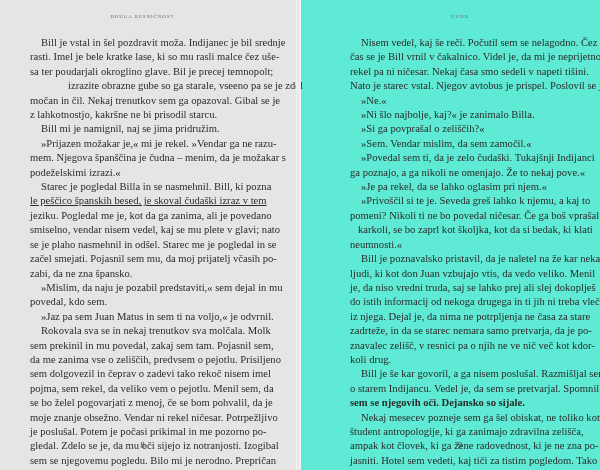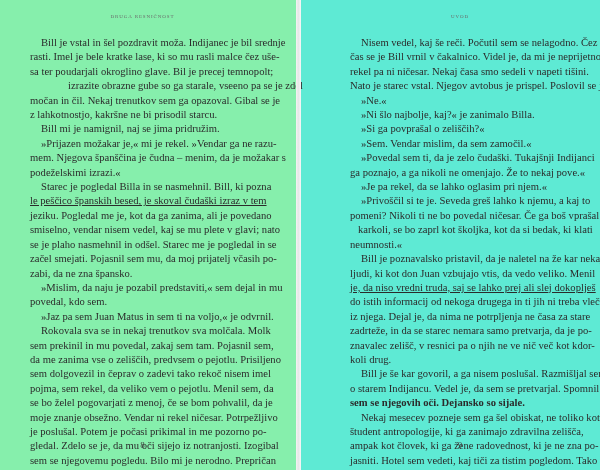--- a/index.html
+++ b/index.html
@@ -10,21 +10,21 @@
     color: #2b2b2b;
     position: relative;
   }
   .spread { position: absolute; inset: 0; display: flex; }
   .page {
     position: relative;
     width: 300px; height: 470px;
     background: #ffffff;
     box-sizing: border-box;
   }
-  .page.left { background: #86efac; }
+  .page.left { background: #e5e5e5; }
   .page.right { background: #5eead4; }
   .gutter {
     position: absolute; top: 0; bottom: 0; left: 296px; width: 5px;
     background: linear-gradient(to right, #f4f4f4 0%, #e6e6e6 45%, #f7f7f7 100%);
   }
   .running-head {
     position: absolute; top: 14px;
     font-size: 5px; letter-spacing: 0.9px;
     color: #6a6a6a; text-transform: uppercase;
     text-align: center;
@@ -137,21 +137,21 @@
         </p>
         <p>
           <span class="line">»Privoščil si te je. Seveda greš lahko k njemu, a kaj to</span>
           <span class="line" style="text-indent: 0px;">pomeni? Nikoli ti ne bo povedal ničesar. Če ga boš vprašal</span>
           <span class="line" style="text-indent: 0px; margin-left: 8px;">karkoli, se bo zaprl kot školjka, kot da si bedak, ki klati</span>
           <span class="line last" style="text-indent: 0px;">neumnosti.«</span>
         </p>
         <p>
           <span class="line">Bill je poznavalsko pristavil, da je naletel na že kar nekaj</span>
           <span class="line" style="text-indent: 0px;">ljudi, ki kot don Juan vzbujajo vtis, da vedo veliko. Menil</span>
-          <span class="line" style="text-indent: 0px; text-decoration: underline;">je, da niso vredni truda, saj se lahko prej ali slej dokoplješ</span>
+          <span class="line" style="text-indent: 0px;">je, da niso vredni truda, saj se lahko prej ali slej dokoplješ</span>
           <span class="line" style="text-indent: 0px;">do istih informacij od nekoga drugega in ti jih ni treba vleči</span>
           <span class="line" style="text-indent: 0px;">iz njega. Dejal je, da nima ne potrpljenja ne časa za stare</span>
           <span class="line" style="text-indent: 0px;">zadrteže, in da se starec nemara samo pretvarja, da je po-</span>
           <span class="line" style="text-indent: 0px;">znavalec zelišč, v resnici pa o njih ne ve nič več kot kdor-</span>
           <span class="line last" style="text-indent: 0px;">koli drug.</span>
         </p>
         <p>
           <span class="line">Bill je še kar govoril, a ga nisem poslušal. Razmišljal sem</span>
           <span class="line" style="text-indent: 0px;">o starem Indijancu. Vedel je, da sem se pretvarjal. Spomnil</span>
           <span class="line last" style="text-indent: 0px; font-weight: bold;">sem se njegovih oči. Dejansko so sijale.</span>

